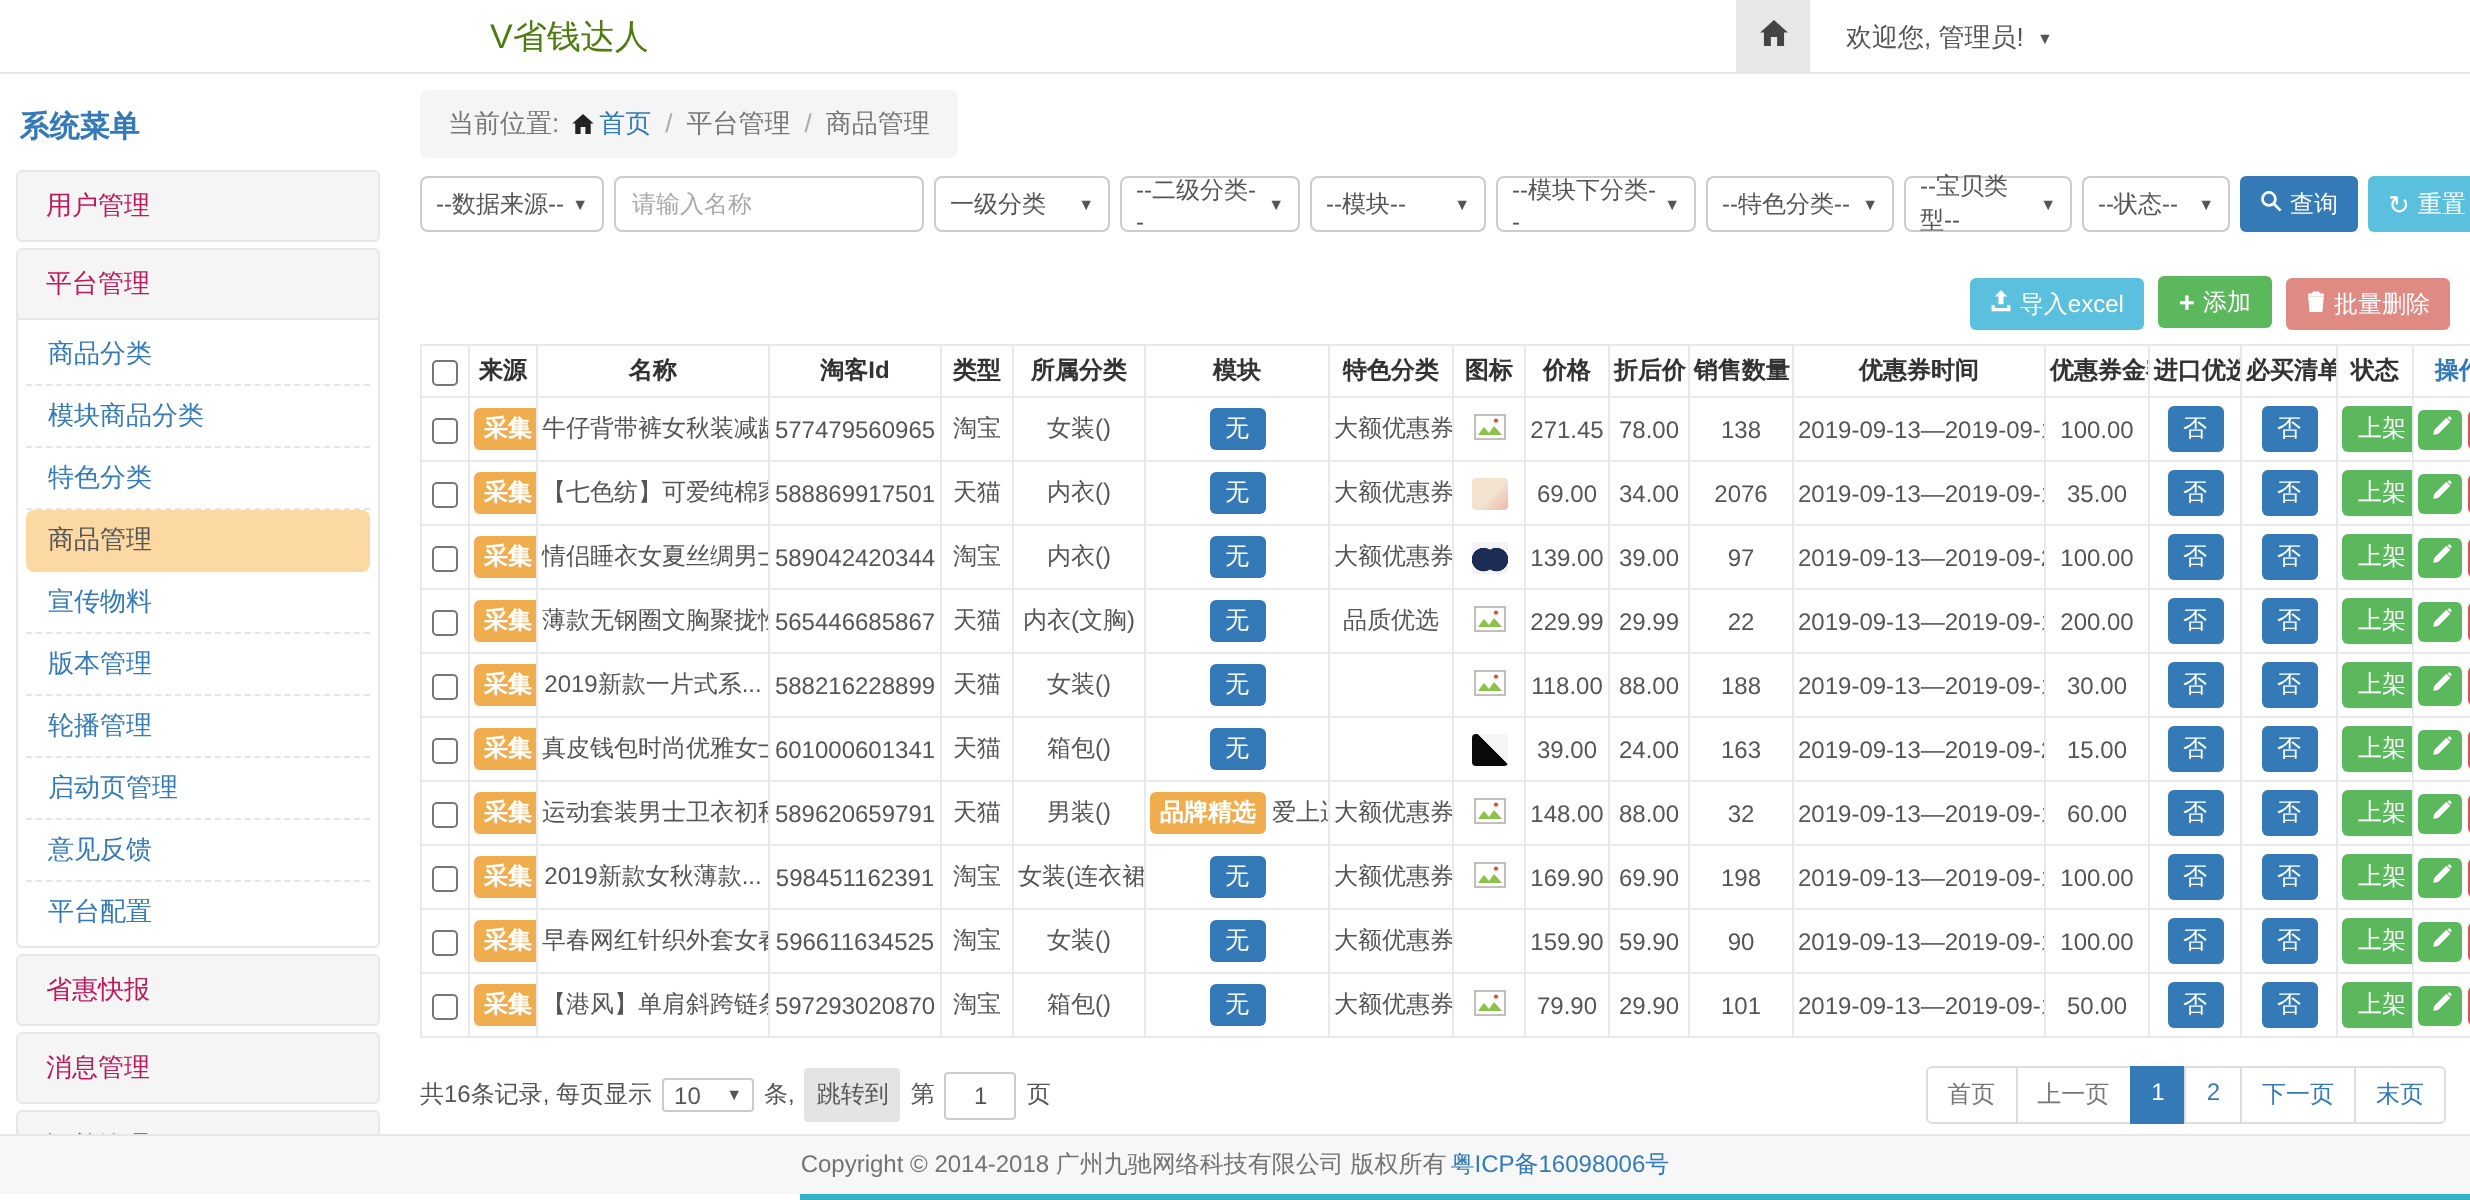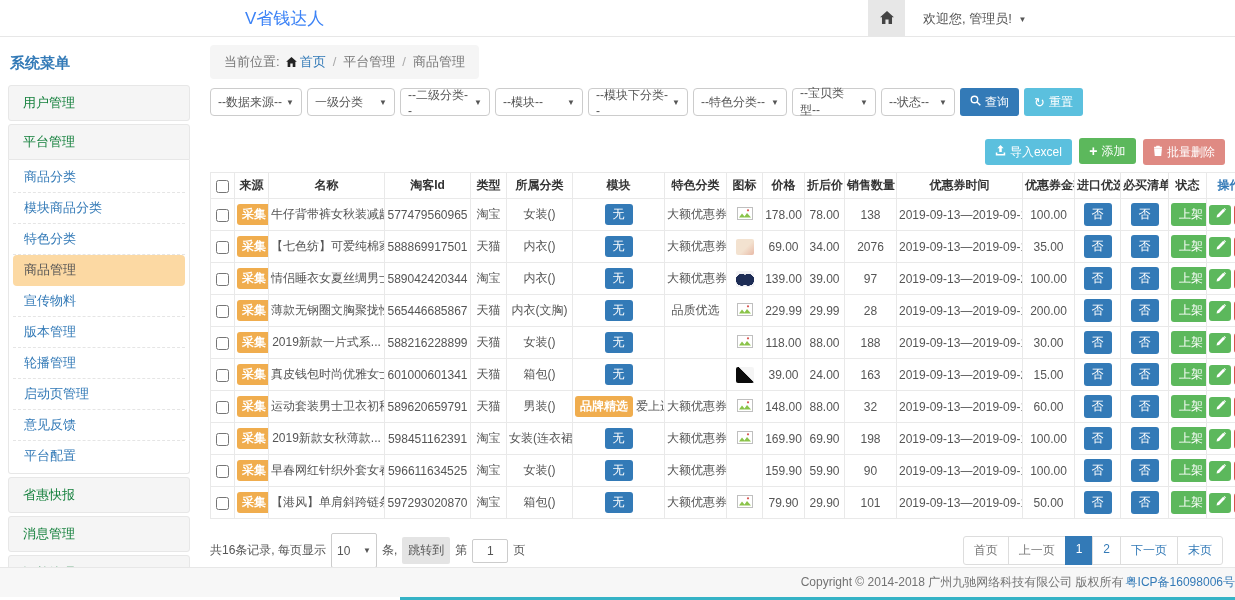--- a/index.html
+++ b/index.html
@@ -4,29 +4,29 @@
 <style>
   * { box-sizing: border-box; }
   html,body { margin:0; padding:0; }
   body {
     width:1235px; height:600px; position:relative; overflow:hidden;
     background:#fff; font-family:"Liberation Sans","DejaVu Sans",sans-serif;
     color:#555;
   }
   
   .topbar { height:37px; background:#fff; border-bottom:1px solid #e7e7e7; position:relative; }
-  .brand { position:absolute; left:245px; top:0; line-height:37px; font-size:17px; color:#3b82f6; }
+  .brand { position:absolute; left:245px; top:0; line-height:37px; font-size:17px; color:#4d7c0f; }
   .topbar-right { position:absolute; left:868px; top:0; height:37px; display:flex; align-items:center; }
   .home-btn { width:37px; height:37px; background:#e7e7e7; display:flex; align-items:center; justify-content:center; color:#444; cursor:pointer; }
   .welcome { margin-left:18px; font-size:13px; color:#555; cursor:pointer; }
   .caret-sm { font-size:8px; color:#555; margin-left:3px; vertical-align:middle; }
   
   .sidebar { position:absolute; left:8px; top:50px; width:182px; z-index:1; }
   .sidebar-title { color:#337ab7; font-weight:bold; font-size:15px; padding:4px 2px 9px 2px; }
-  .side-group { background:#f5f5f5; border:1px solid #e7e7e7; border-radius:3px; padding:8px 14px; font-size:13px; color:#15803d; cursor:pointer; margin-top:3px; }
+  .side-group { background:#f5f5f5; border:1px solid #e7e7e7; border-radius:3px; padding:8px 14px; font-size:13px; color:#be185d; cursor:pointer; margin-top:3px; }
   .side-group.expanded { border-radius:3px 3px 0 0; margin-bottom:0; }
   .side-sub { background:#fff; border:1px solid #e7e7e7; border-top:none; border-radius:0 0 3px 3px; padding:2px 4px; }
   .side-link { padding:6px 11px; font-size:13px; color:#337ab7; border-bottom:1px dashed #e5e5e5; cursor:pointer; }
   .side-link:last-child { border-bottom:none; }
   .side-link.active { background:#fcd9a3; border-radius:4px; color:#555; border-bottom-color:transparent; }
   
   .main { position:absolute; left:210px; top:45px; width:1015px; }
   .breadcrumb { display:inline-block; background:#f5f5f5; border-radius:4px; padding:8px 14px; font-size:13px; color:#777; }
   .breadcrumb .bc-link { color:#337ab7; cursor:pointer; }
   .breadcrumb .sep { margin:0 7px; color:#aaa; }
@@ -62,31 +62,31 @@
   .op-del { background:#d9534f; margin-left:3px; }
   .module-extra { margin-left:3px; color:#555; }
   .photo { width:18px; height:16px; display:inline-block; border-radius:2px; vertical-align:middle; }
   .photo-beige { background:linear-gradient(135deg,#f3e2d0 55%,#e8b9a6); }
   .photo-figures { background:radial-gradient(circle at 32% 55%, #1d2c55 38%, transparent 40%), radial-gradient(circle at 68% 55%, #1d2c55 38%, transparent 40%), #f3f3f6; }
   .photo-hat { background:linear-gradient(45deg,#0a0a0a 55%,#f5f5f5 56%); }
   input[type=checkbox] { width:13px; height:13px; margin:0; vertical-align:middle; cursor:pointer; }
   
   .pager-row { margin-top:14px; display:flex; justify-content:space-between; align-items:center; font-size:12px; color:#555; }
   .pager-left { display:flex; align-items:center; gap:5px; }
-  .size-select { height:35px; width:46px; border:1px solid #ccc; border-radius:2px; background:#fff; display:inline-flex; align-items:center; justify-content:space-between; padding:0 5px; cursor:pointer; }
+  .size-select { height:17px; width:46px; border:1px solid #ccc; border-radius:2px; background:#fff; display:inline-flex; align-items:center; justify-content:space-between; padding:0 5px; cursor:pointer; }
   .jump-btn { background:#e4e4e4; padding:5px 6px; border-radius:2px; color:#555; cursor:pointer; }
   .jump-input { width:36px; height:24px; border:1px solid #ccc; border-radius:2px; text-align:center; font-size:12px; color:#555; }
   .pager { display:flex; margin-right:2px; }
   .page-btn { border:1px solid #ddd; padding:5px 10px; margin-left:-1px; color:#337ab7; background:#fff; cursor:pointer; }
   .page-btn:first-child { border-radius:3px 0 0 3px; margin-left:0; }
   .page-btn:last-child { border-radius:0 3px 3px 0; }
   .page-btn.muted { color:#777; }
   .page-btn.active { background:#337ab7; border-color:#337ab7; color:#fff; }
   
-  .footer { position:absolute; left:0; right:0; bottom:3px; height:30px; background:#f7f7f7; border-top:1px solid #e7e7e7; display:flex; align-items:center; justify-content:flex-end; font-size:12px; color:#737373; z-index:5; }
+  .footer { position:absolute; left:0; right:0; bottom:3px; height:30px; background:#f7f7f7; border-top:1px solid #e7e7e7; display:flex; align-items:center; justify-content:center; font-size:12px; color:#737373; z-index:5; }
   .footer .icp { color:#337ab7; margin-left:2px; cursor:pointer; }
   .bottom-bar { position:absolute; left:400px; right:0; bottom:0; height:3px; background:#35b3c6; z-index:6; }
 </style>
 </head>
 <body>
 
 <div class="topbar">
   <div class="brand">V省钱达人</div>
   <div class="topbar-right">
     <div class="home-btn">
@@ -133,20 +133,21 @@
           <path d="M8 0l8 7.2h-2.2V15H9.8v-5.2H6.2V15H2.2V7.2H0z"></path>
         </svg></span><span class="bc-link">首页</span><span class="sep">/</span><span>平台管理</span><span class="sep">/</span><span>商品管理</span>
   </div>
 
   <div class="filter-row">
 
     <div class="f-select" style="width: 92px;">
         <span>--数据来源--</span>
         <span class="caret-sm">▼</span>
       </div>
+      <input class="f-input" placeholder="请输入名称" style="width: 155px;">
       <div class="f-select" style="width: 88px;">
         <span>一级分类</span>
         <span class="caret-sm">▼</span>
       </div>
       <div class="f-select" style="width: 90px;">
         <span>--二级分类--</span>
         <span class="caret-sm">▼</span>
       </div>
       <div class="f-select" style="width: 88px;">
         <span>--模块--</span>
@@ -253,21 +254,21 @@
             <td>577479560965</td>
             <td>淘宝</td>
             <td>女装()</td>
             <td><span class="badge-blue">无</span></td>
             <td>大额优惠券</td>
             <td><span><svg width="16" height="13" viewBox="0 0 16 13">
                   <rect x="0.5" y="0.5" width="15" height="12" fill="#fff" stroke="#bfbfbf"></rect>
                   <path d="M2 10.5l3-4 2.5 3 2.5-3.5 4 4.5z" fill="#8bc34a"></path>
                   <circle cx="11" cy="3.3" r="1.1" fill="#d9534f"></circle>
                 </svg></span></td>
-            <td>178.00</td>
+            <td>271.45</td>
             <td>78.00</td>
             <td>138</td>
             <td>2019-09-13—2019-09-17</td>
             <td>100.00</td>
             <td><button class="pill pill-blue">否</button></td>
             <td><button class="pill pill-blue">否</button></td>
             <td><button class="pill pill-green">上架</button></td>
             <td><button class="op-btn op-edit">
                 <span><svg width="11" height="11" viewBox="0 0 16 16" fill="#fff">
                     <path d="M11.9 1.2l2.9 2.9-8.9 8.9-3.6.7.7-3.6zM14 0l2 2-1.2 1.2-2-2z"></path>
@@ -331,21 +332,21 @@
             <td>内衣(文胸)</td>
             <td><span class="badge-blue">无</span></td>
             <td>品质优选</td>
             <td><span><svg width="16" height="13" viewBox="0 0 16 13">
                   <rect x="0.5" y="0.5" width="15" height="12" fill="#fff" stroke="#bfbfbf"></rect>
                   <path d="M2 10.5l3-4 2.5 3 2.5-3.5 4 4.5z" fill="#8bc34a"></path>
                   <circle cx="11" cy="3.3" r="1.1" fill="#d9534f"></circle>
                 </svg></span></td>
             <td>229.99</td>
             <td>29.99</td>
-            <td>28</td>
+            <td>22</td>
             <td>2019-09-13—2019-09-17</td>
             <td>200.00</td>
             <td><button class="pill pill-blue">否</button></td>
             <td><button class="pill pill-blue">否</button></td>
             <td><button class="pill pill-green">上架</button></td>
             <td><button class="op-btn op-edit">
                 <span><svg width="11" height="11" viewBox="0 0 16 16" fill="#fff">
                     <path d="M11.9 1.2l2.9 2.9-8.9 8.9-3.6.7.7-3.6zM14 0l2 2-1.2 1.2-2-2z"></path>
                   </svg></span>
               </button><button class="op-btn op-del"></button></td>

